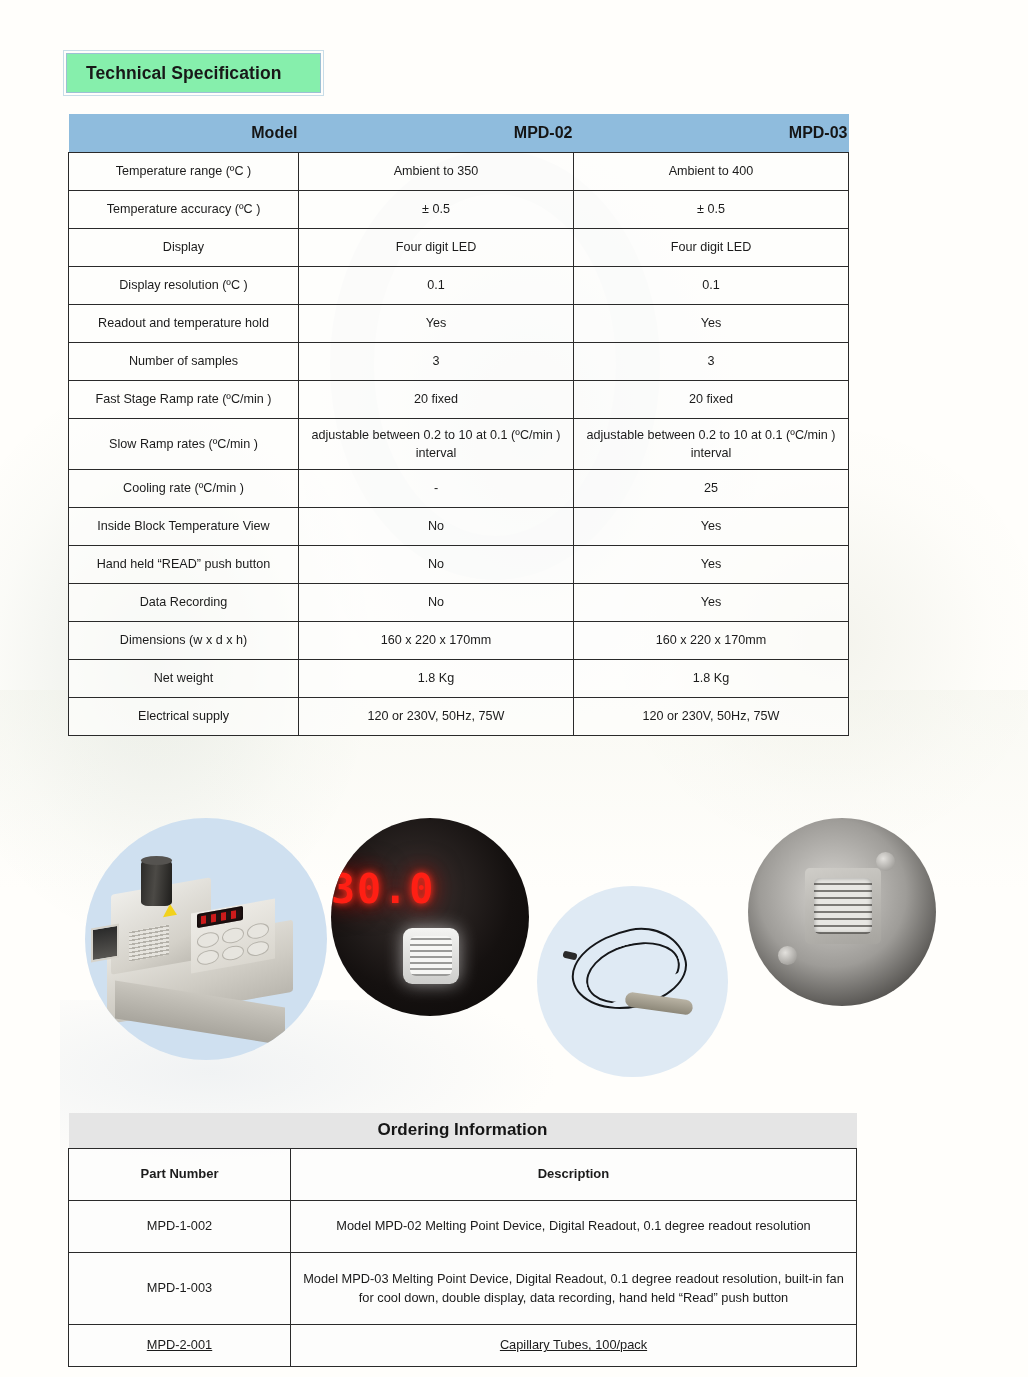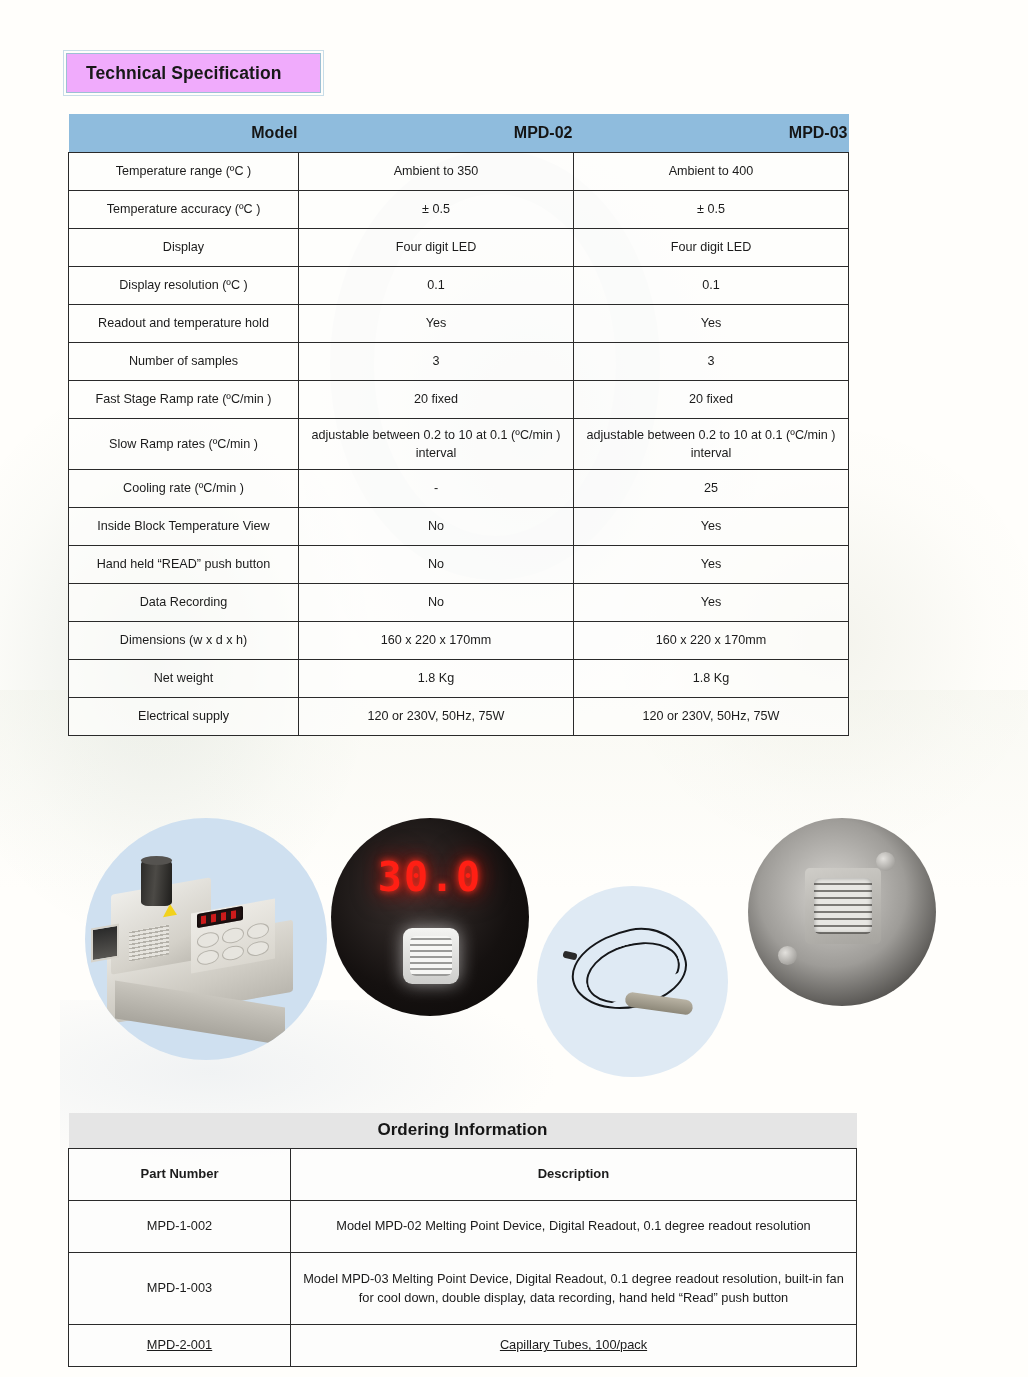--- a/index.html
+++ b/index.html
@@ -43,21 +43,21 @@
     position: absolute; left: 330px; top: 150px; width: 330px; height: 430px;
     border: 44px solid rgba(233,237,240,0.55);
     border-radius: 50%;
   }
 
   .page { position: relative; z-index: 2; }
 
   
   .title-box {
     position: absolute; left: 66px; top: 53px; width: 255px; height: 40px;
-    background: #f0abfc;
+    background: #86efac;
     border: 1px solid #9dc0d4;
     outline: 1px solid #c8dde8;
     outline-offset: 2px;
     display: flex; align-items: center;
     padding-left: 19px;
   }
   .title-box .t {
     font-size: 17.5px; font-weight: bold; letter-spacing: .1px; color: #181818;
   }
 
@@ -159,22 +159,22 @@
     position:absolute; left:112px; top:110px; width:72px; height:32px;
     transform: skewY(-10deg);
     display:grid; grid-template-columns:repeat(3,1fr); grid-template-rows:repeat(2,1fr); gap:3px;
   }
   .dev-btns span { border:1px solid #b6b3ab; border-radius:50%; background:#e7e5df; }
 
   
   .c2 { left: 331px; top: 6px; width: 198px; height: 198px;
         background: radial-gradient(circle at 42% 38%, #3a3230 0%, #151110 58%, #0b0908 100%); }
   .led-digits {
-    position:absolute; left:0; right:0; top:36px;
-    text-align:center;
+    position:absolute; left:0; right:0; top:48px;
+    text-align:left;
     font-family:"DejaVu Sans Mono", monospace;
     font-size:40px; font-weight:bold; letter-spacing:2px;
     color:#ff1f14;
     text-shadow: 0 0 7px #ff3322, 0 0 18px #c01008, 0 0 30px #7a0a04;
   }
   .led-block {
     position:absolute; left:72px; top:110px; width:56px; height:56px;
     border-radius:9px;
     background: linear-gradient(180deg,#f4f4f2,#cdcdcb);
     box-shadow: 0 0 18px rgba(255,255,255,.55);

